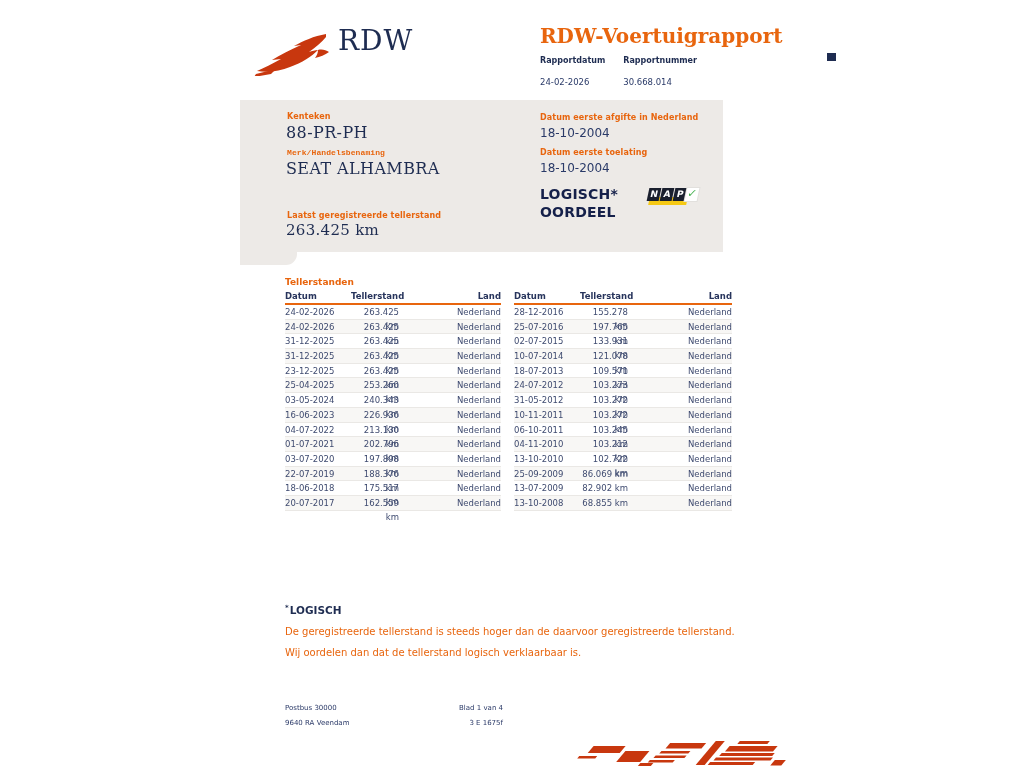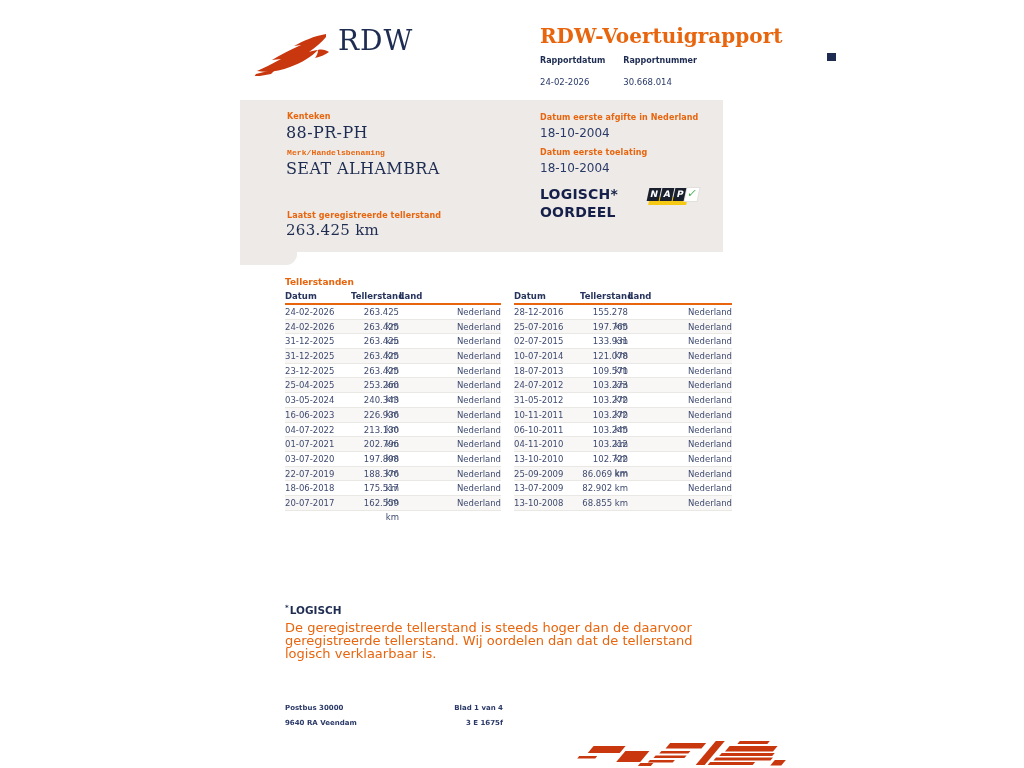--- a/index.html
+++ b/index.html
@@ -48,36 +48,36 @@
              color:#3fae49;font-size:11px;font-weight:700;text-align:center;line-height:12px;}
 
   
   .section-title{position:absolute;left:285px;top:277px;font-size:9px;font-weight:700;color:#e8650e;}
   .otable{position:absolute;top:290px;}
   .otable.left{left:285px;width:216px;}
   .otable.right{left:514px;width:218px;}
   .thead{display:grid;grid-template-columns:66px 48px 1fr;height:13px;
          border-bottom:2px solid #e8650e;}
   .th{font-size:8.5px;font-weight:700;color:#27345c;line-height:12px;}
-  .th.h2{text-align:left;} .th.h3{text-align:left;}
+  .th.h2{text-align:left;} .th.h3{text-align:right;}
   .trow{display:grid;grid-template-columns:66px 48px 1fr;height:14.7px;box-sizing:border-box;
         border-bottom:1px solid #eae8e5;font-size:8.5px;color:#3f4b70;line-height:14px;}
   .trow:nth-child(even){background:#f8f7f5;}
   .tcell.c1{text-align:right;}
   .tcell.c2{text-align:right;}
 
   
   .footnote{position:absolute;left:285px;top:604px;width:455px;}
   .fn-title{font-size:10.5px;font-weight:800;color:#1e2c51;}
   .fn-marker{font-size:7px;vertical-align:4px;margin-right:1px;}
-  .fn-body{margin-top:5px;font-size:13px;line-height:13px;color:#e8650e;}
+  .fn-body{margin-top:5px;font-size:10px;line-height:21px;color:#e8650e;}
 
   
   .footer{position:absolute;left:285px;top:701px;width:447px;display:flex;font-size:7px;color:#2b3a68;}
-  .f-col{line-height:15px;font-weight:bold;}
+  .f-col{line-height:15px;}
   .f-col.a{width:128px;} .f-col.b{flex:1;} .f-col.c{text-align:right;width:90px;}
   .f-link{color:#2b3a68;text-decoration:none;}
 
   
   .deco{position:absolute;left:548px;top:736px;}
 </style>
 </head>
 <body>
 
 <div class="page">

